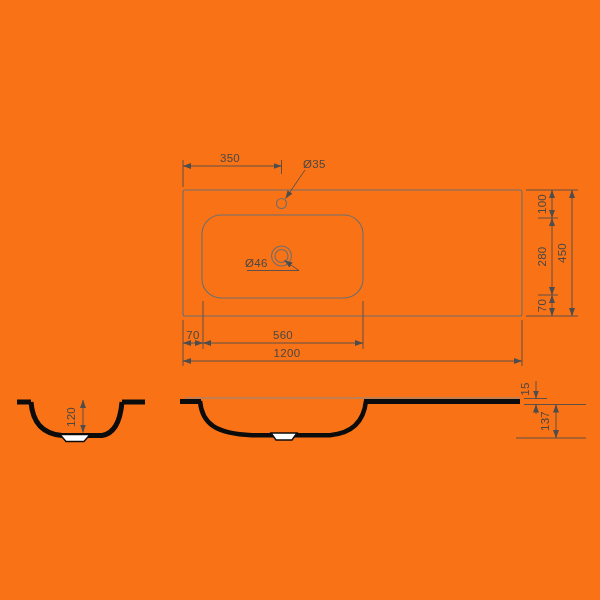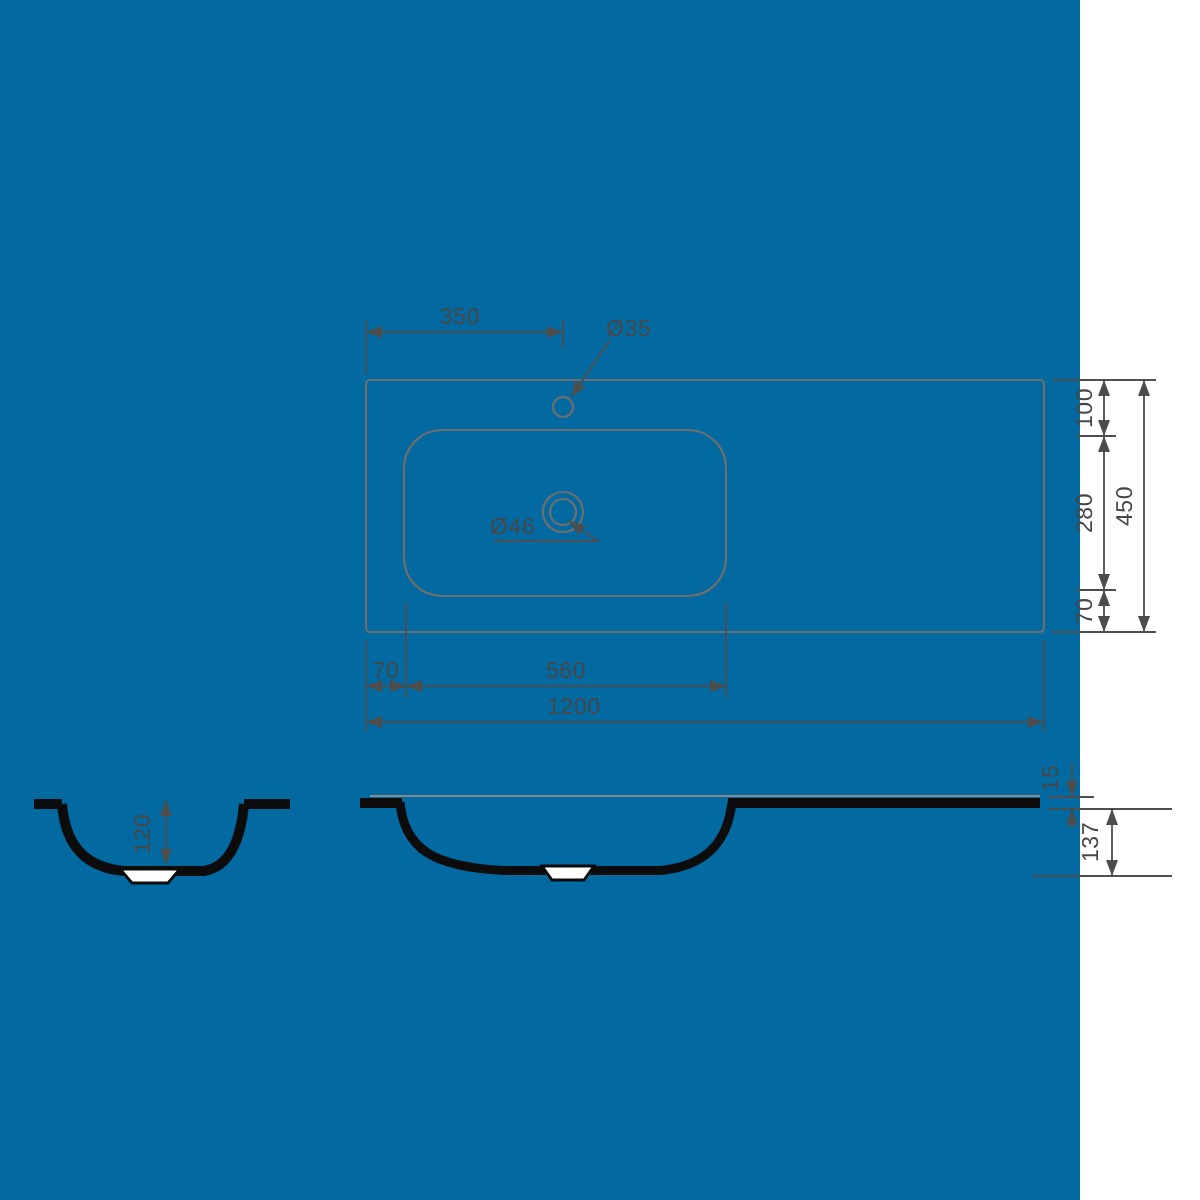--- a/index.html
+++ b/index.html
@@ -6,23 +6,23 @@
     margin: 0;
     padding: 0;
     width: 600px;
     height: 600px;
     background: #ffffff;
     overflow: hidden;
     font-family: "Liberation Sans", sans-serif;
   }
   .stage {
     position: relative;
-    width: 540px;
+    width: 600px;
     height: 600px;
-    background: #0369a1;
+    background: #f97316;
   }
   svg { display: block; }
   .thin  { fill: none; stroke: #6e6e6e; stroke-width: 1.1; }
   .dim   { fill: none; stroke: #4d4d4d; stroke-width: 0.9; }
   .thick { fill: none; stroke: #0c0c0c; }
   .solid { fill: #0c0c0c; stroke: none; }
   .fit   { fill: #ffffff; stroke: #0c0c0c; stroke-width: 1.4; }
   text.dimtxt {
     fill: #474747;
     font-size: 11.5px;

